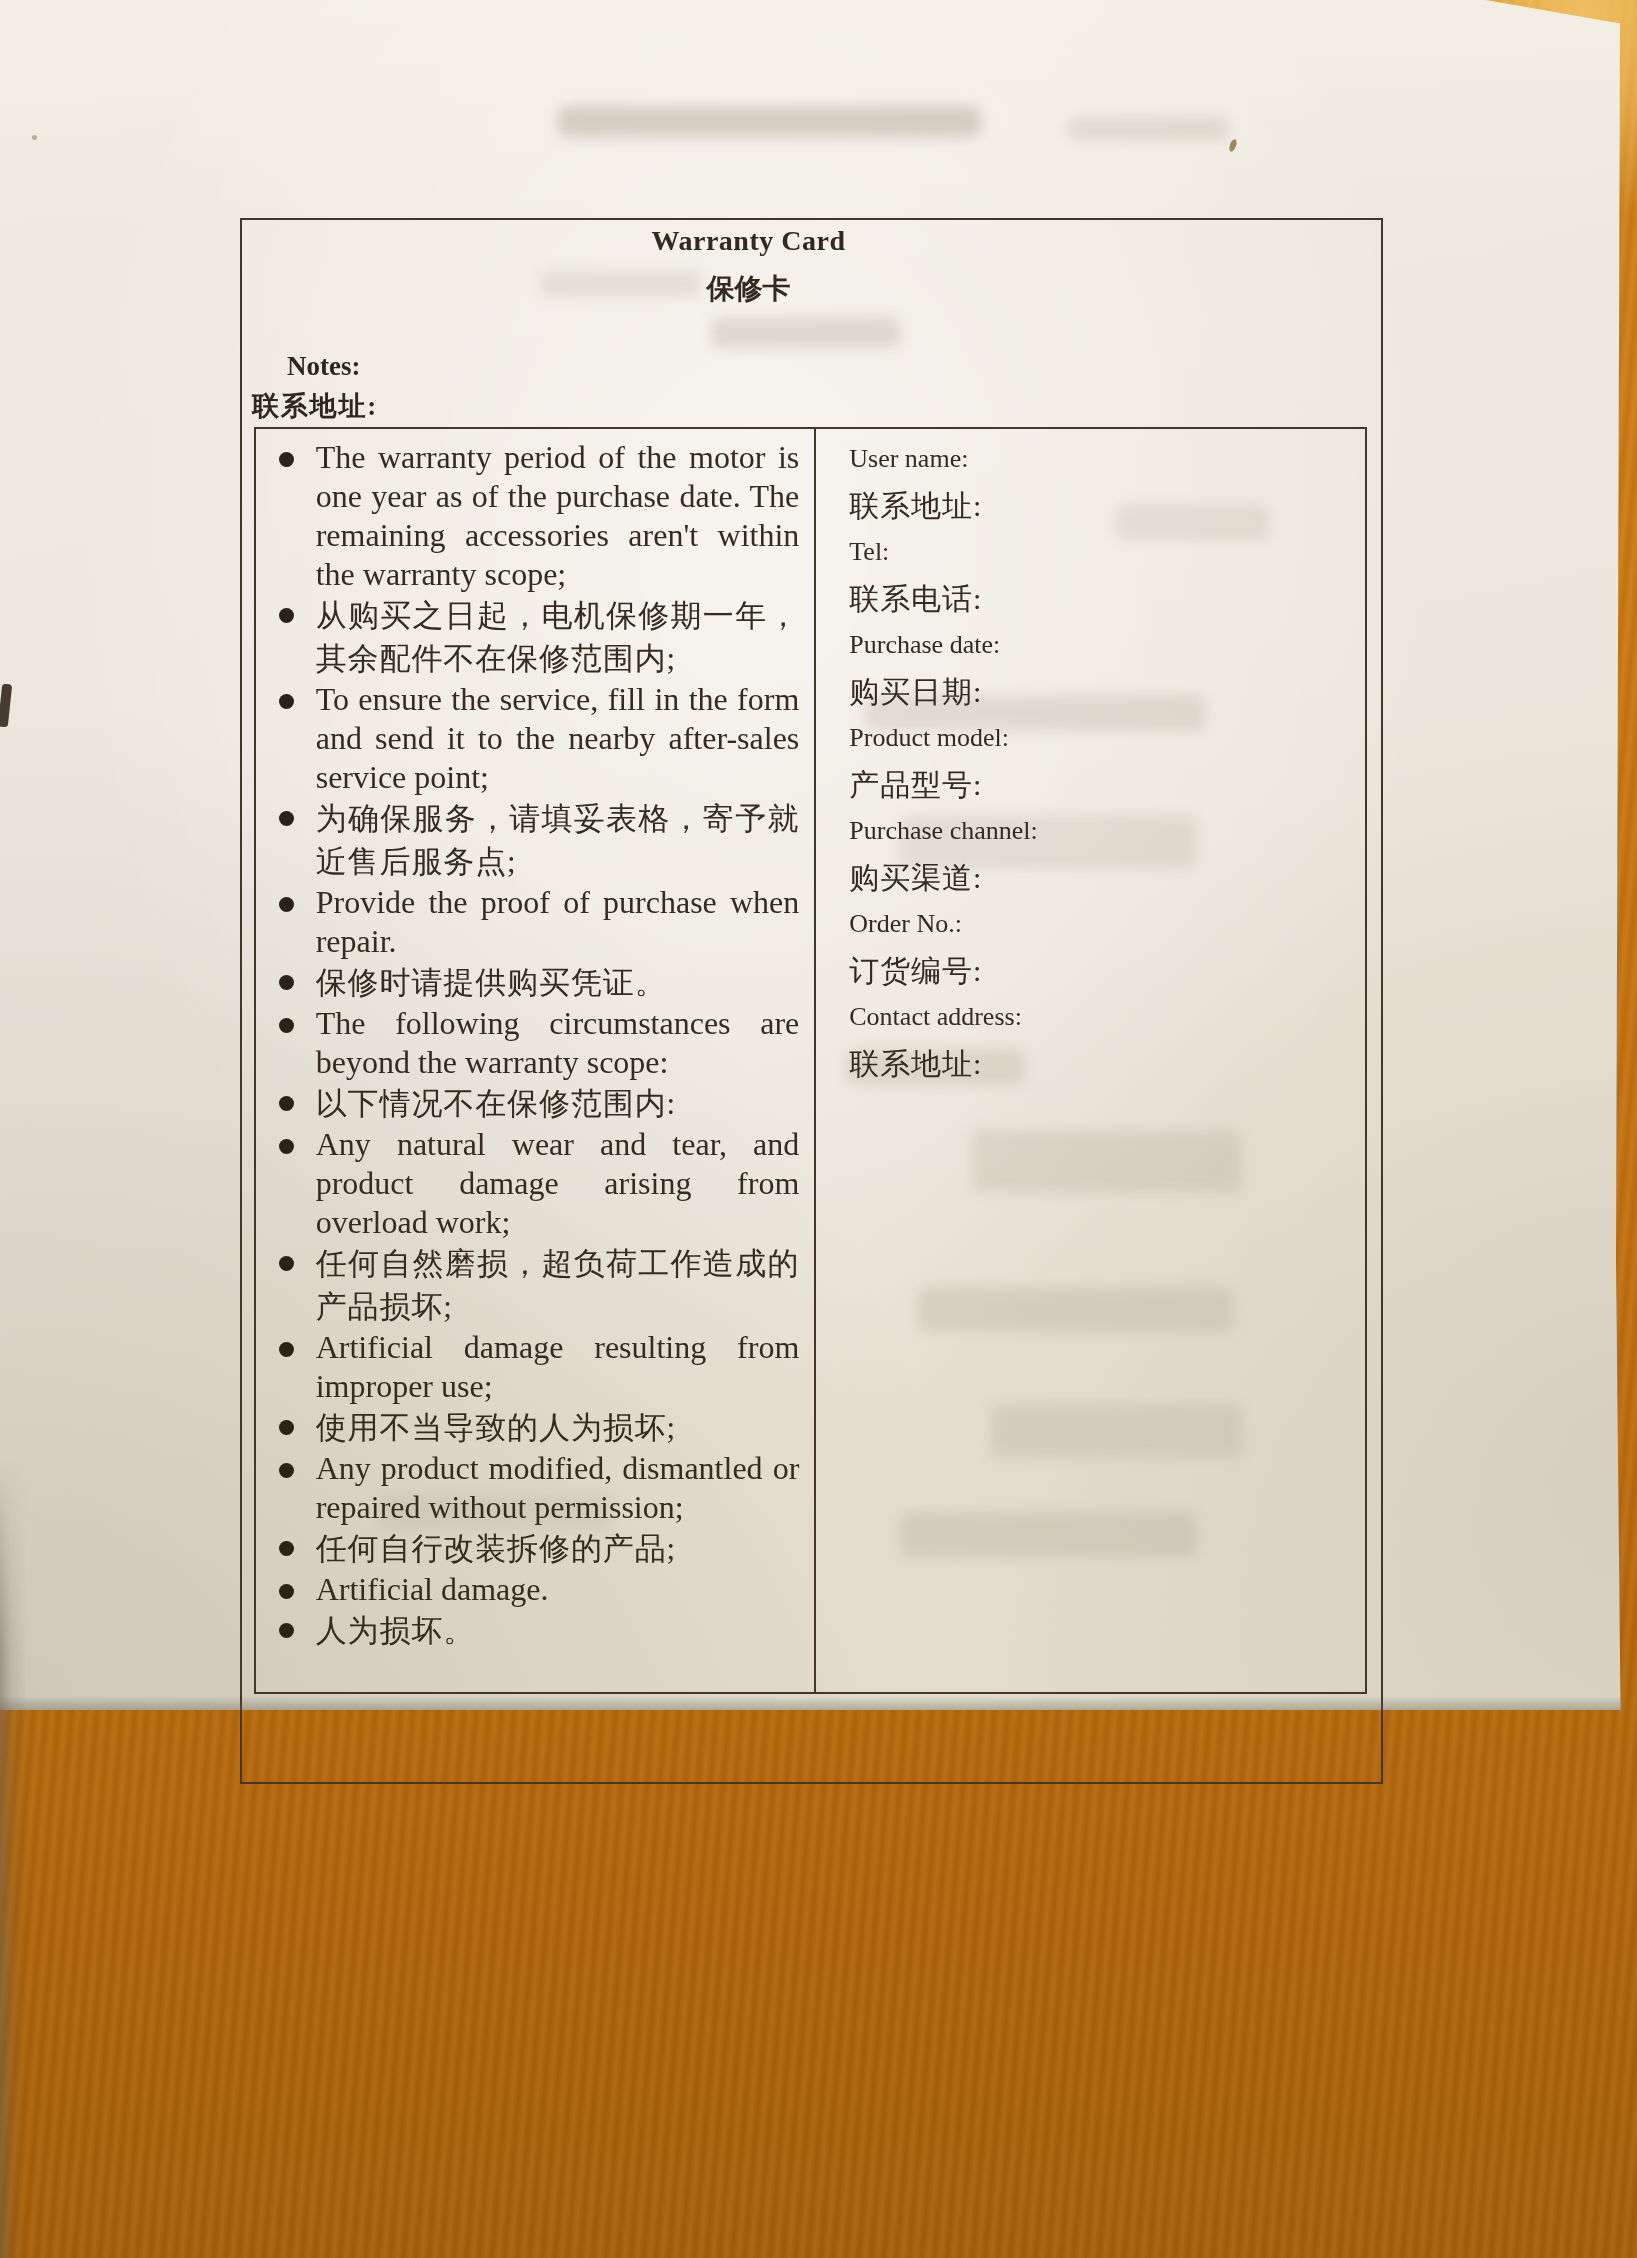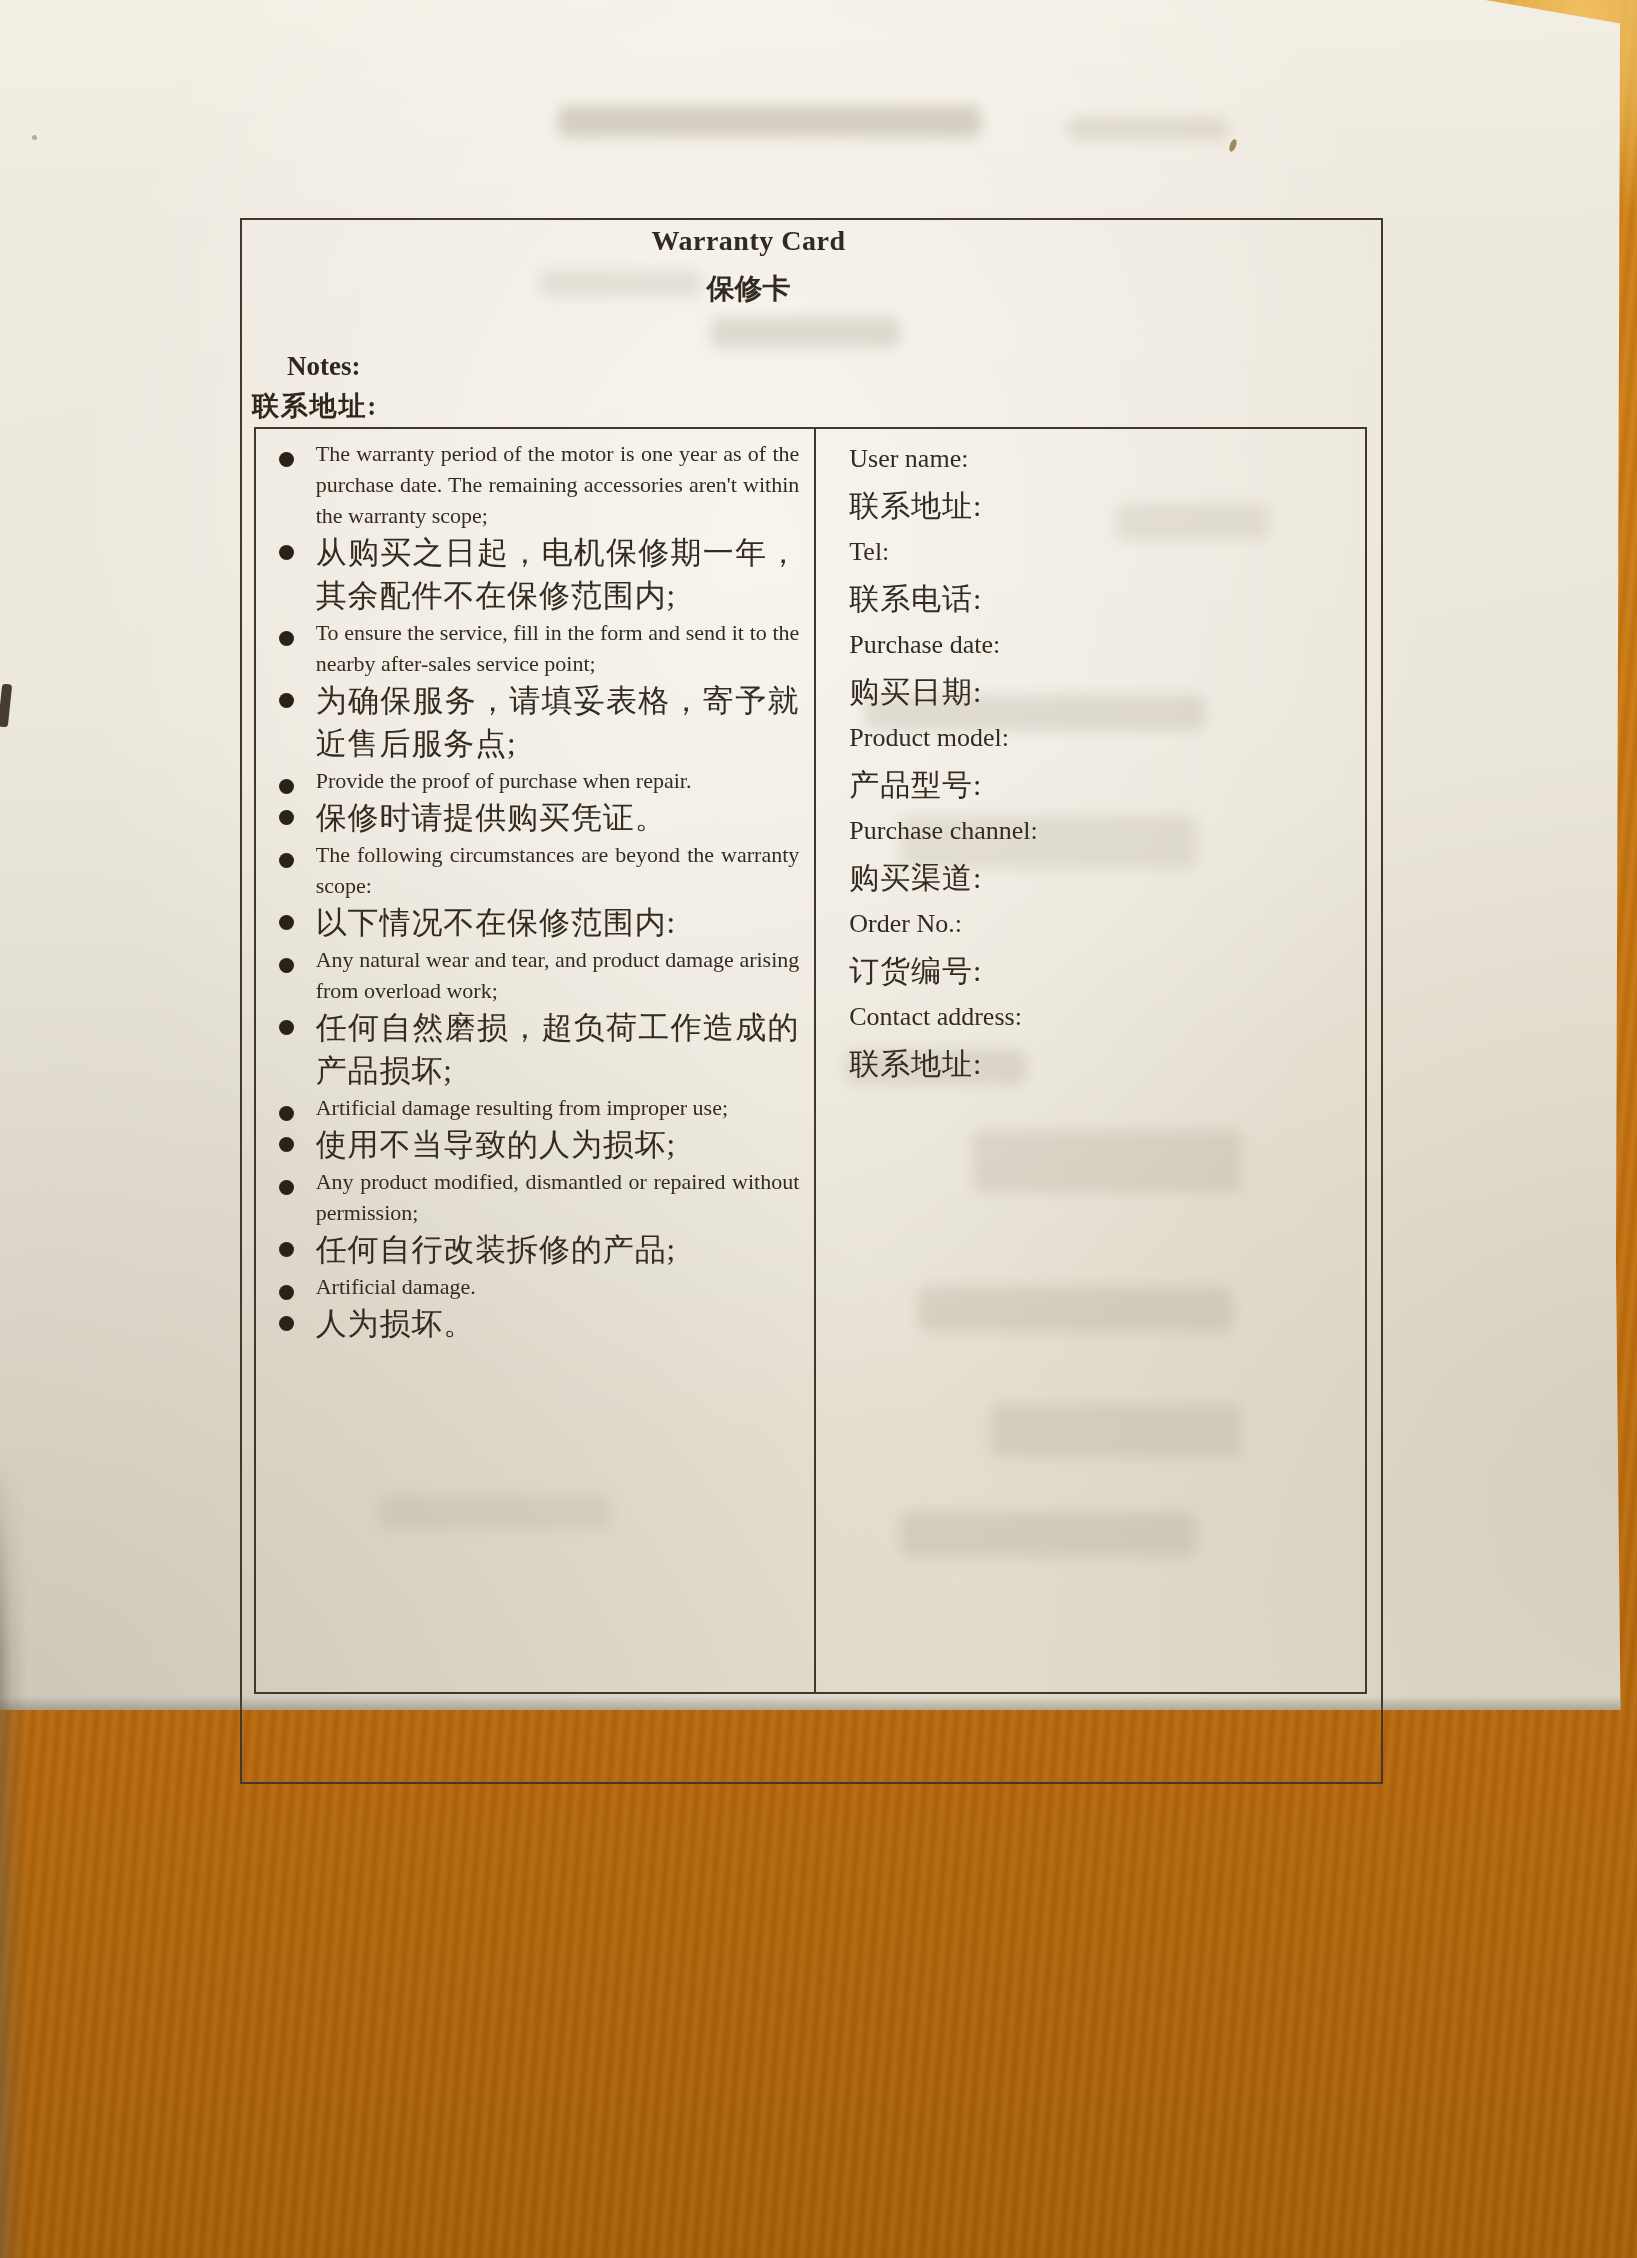--- a/index.html
+++ b/index.html
@@ -69,21 +69,21 @@
     padding: 9px 14.4px 0 60px; overflow: hidden;
   }
   .cell-right {
     position: absolute; left: 581px; top: 0; width: 553px; height: 100%;
     box-sizing: border-box; padding: 7.2px 9px 0 12.6px; overflow: hidden;
   }
   .note-item {
     position: relative; text-align: justify; text-align-last: left;
     color: #352b20;
   }
-  .note-item.en { font-size: 22px; line-height: 31px; }
+  .note-item.en { font-size: 32px; line-height: 39px; }
   .note-item.zh { font-size: 31px; line-height: 43px; letter-spacing: 0.9px; }
   .dot {
     position: absolute; left: -37px; top: 13.5px; width: 15.3px; height: 15.3px;
     border-radius: 50%; background: #2b2217;
   }
   .f-en { font-size: 26px; height: 46px; line-height: 46px; color: #342a1f; }
   .f-zh { font-size: 30px; height: 47px; line-height: 47px; letter-spacing: 0.9px; color: #342a1f; }
 </style>
 </head>
 <body>

